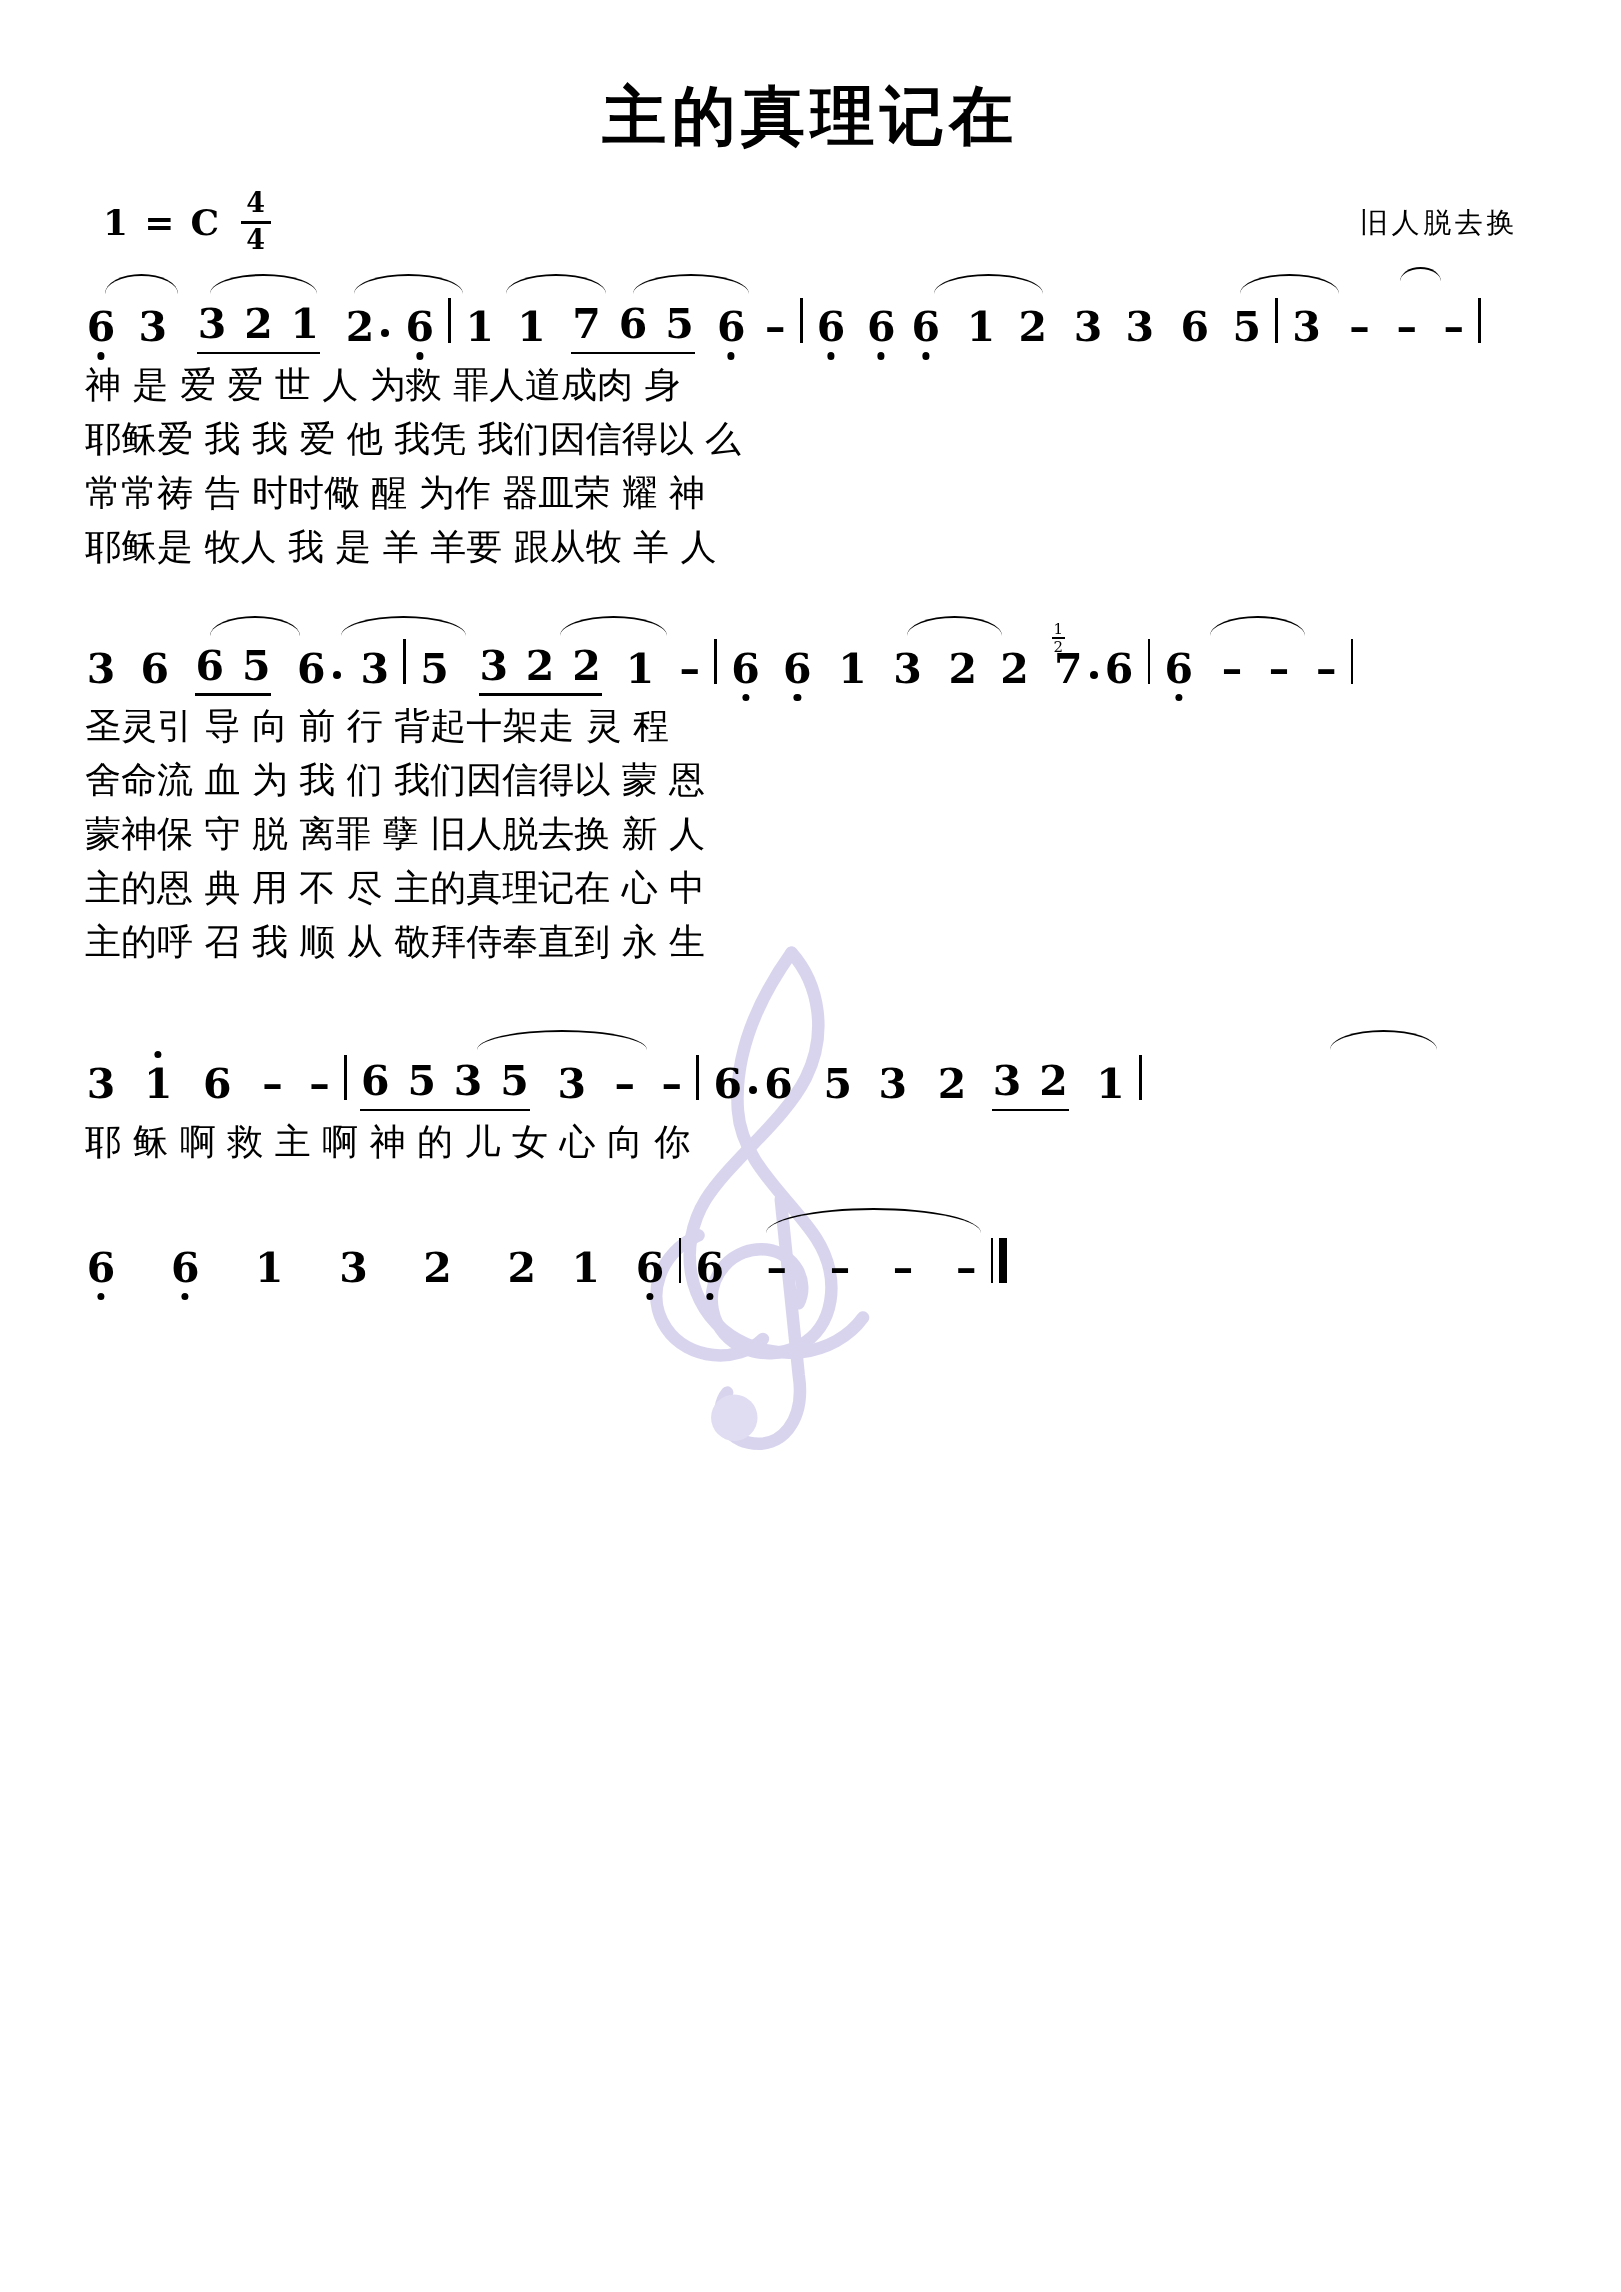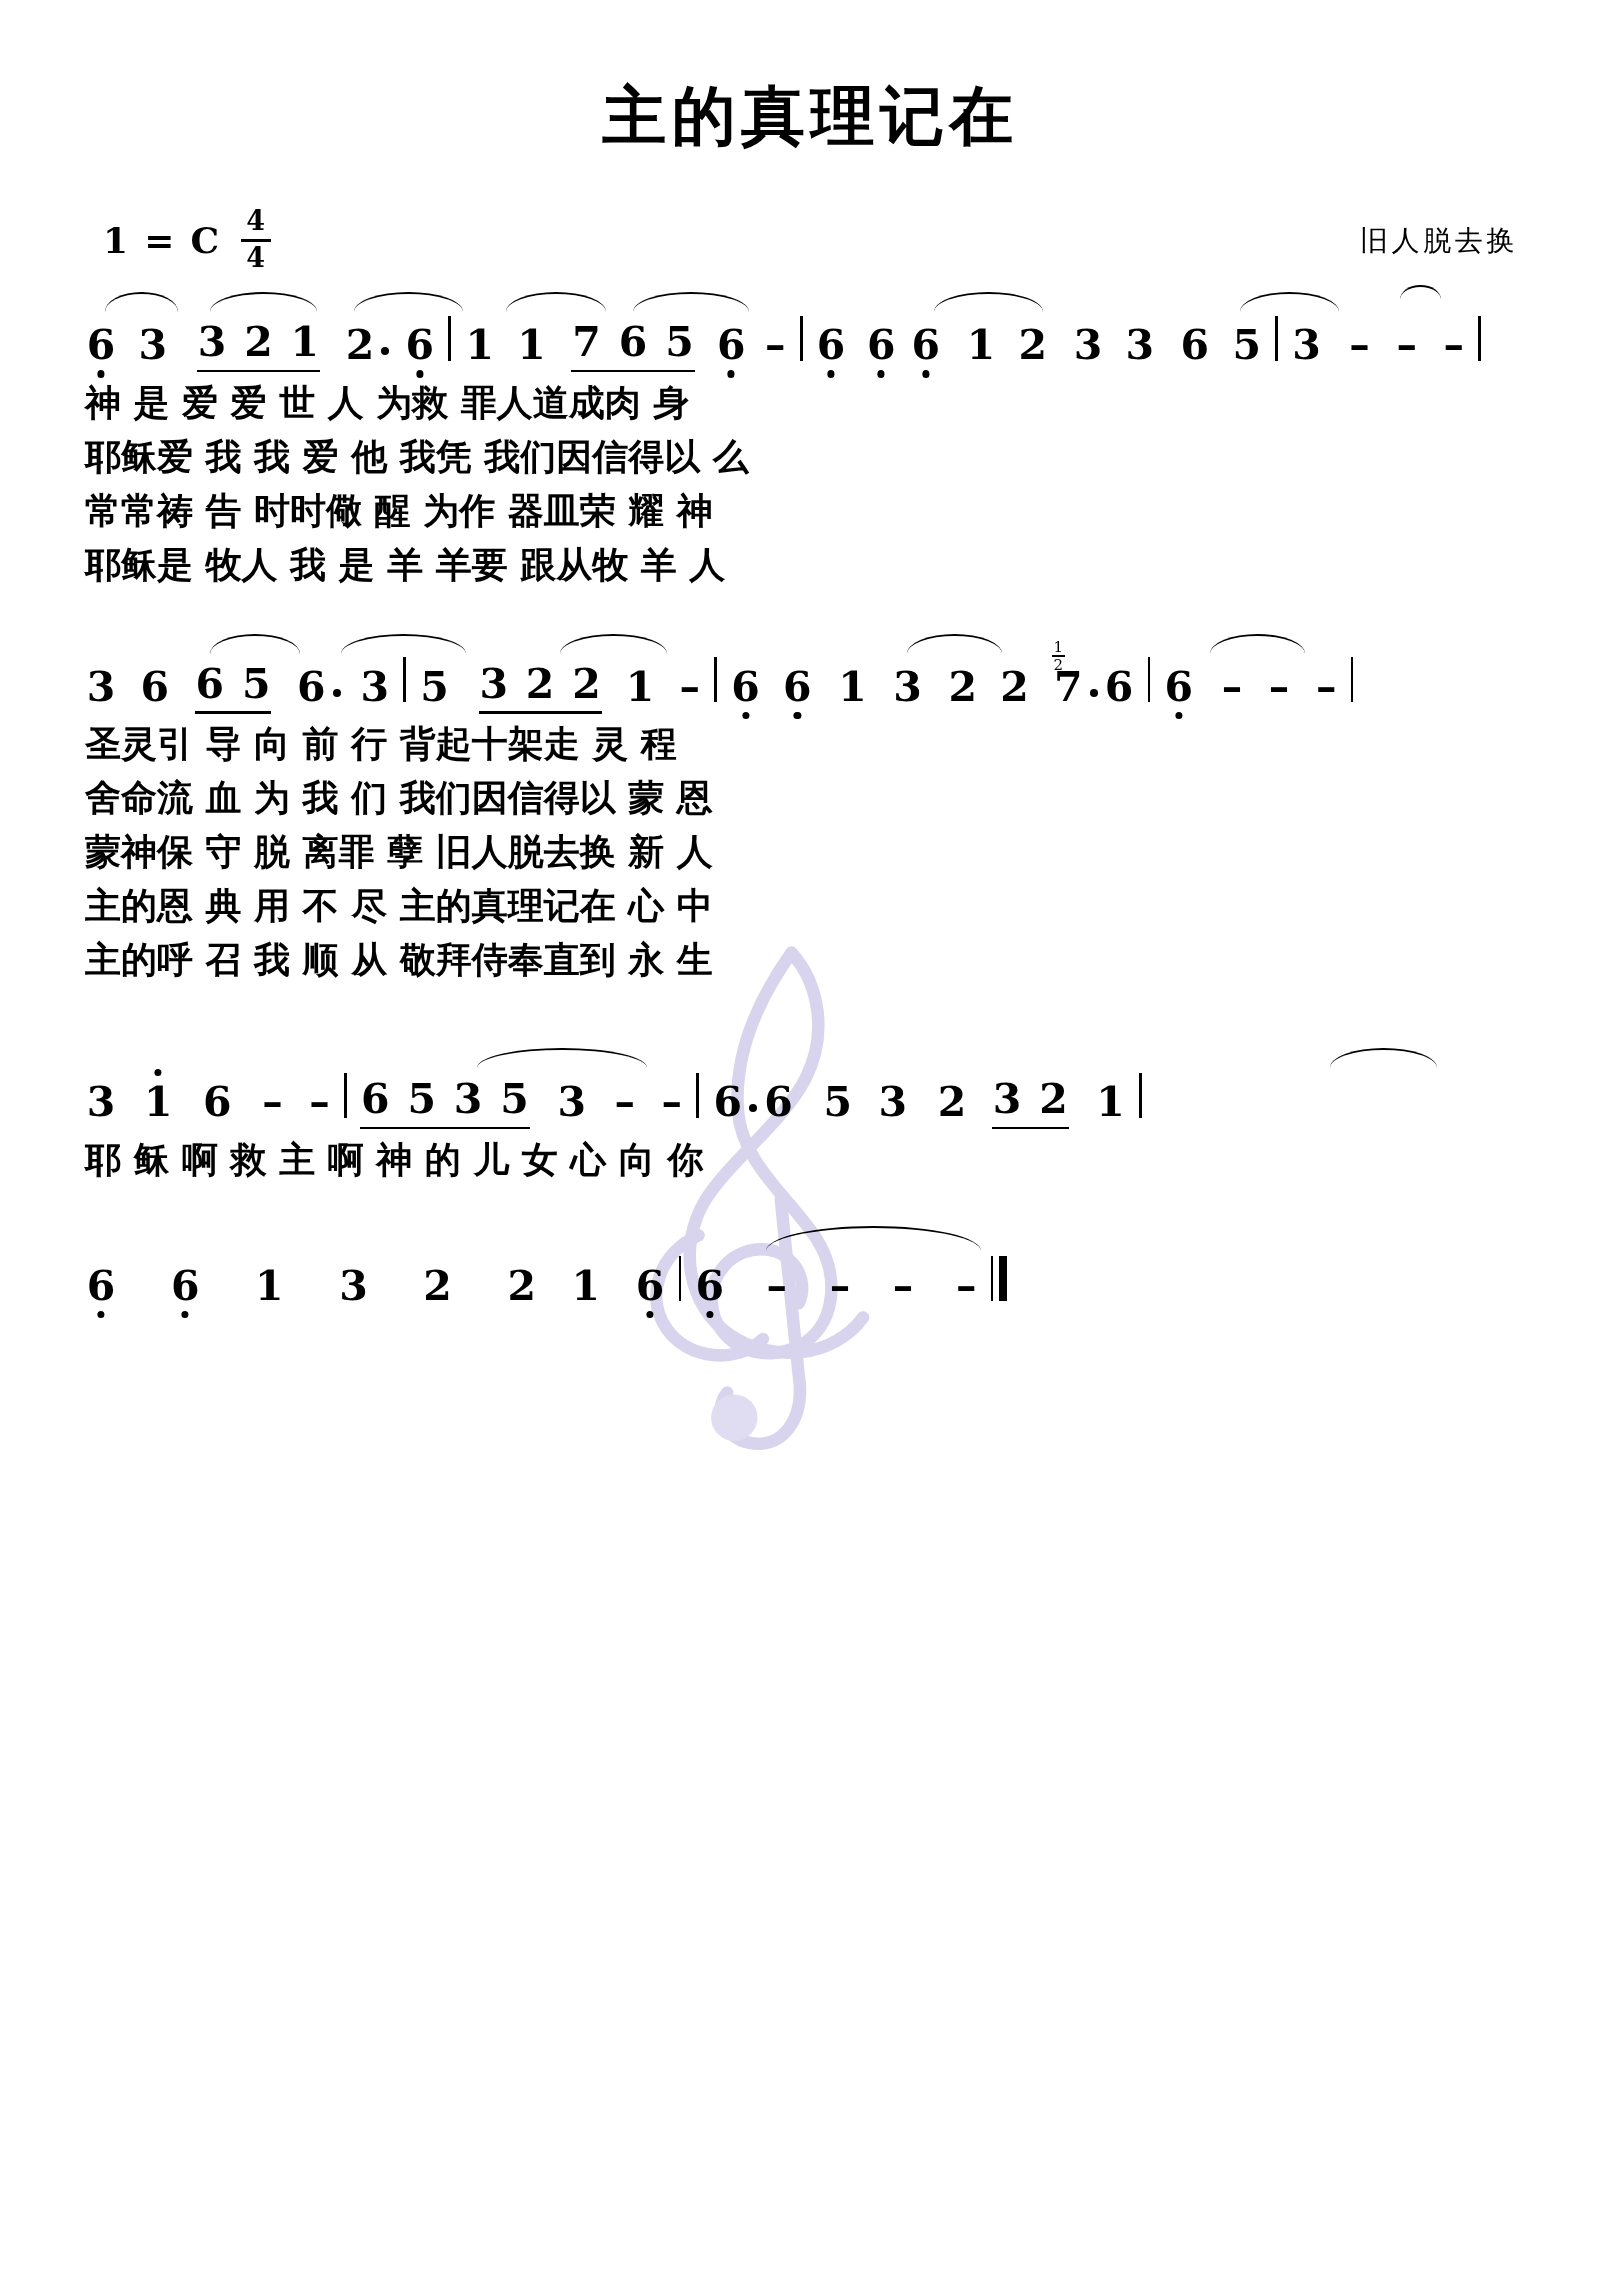--- a/index.html
+++ b/index.html
@@ -32,21 +32,21 @@
     letter-spacing: 5.4px;
     padding-top: 81px;
     line-height: 1.1;
   }
 
   
   .header-row {
     display: flex;
     align-items: flex-start;
     justify-content: space-between;
-    margin-top: 56px;
+    margin-top: 38px;
     padding: 0 18px 0 18px;
     gap: 12px;
   }
   .keysig {
     display: flex;
     align-items: center;
     font-family: "DejaVu Serif", serif;
     font-size: 36px;
     font-weight: bold;
   }
@@ -200,21 +200,20 @@
     line-height: 1;
     font-family: "DejaVu Serif", serif;
     text-align: center;
   }
   .frac .f1 { display:block; }
   .frac .fl { display:block; width: 12.5px; height: 1.8px; background:#000; margin: 0.9px auto; }
 
   
   .lyrics {
     margin-top: 12.5px;
-    font-weight: bold;
   }
   .lyric-line {
     display: flex;
     align-items: baseline;
     font-family: "DejaVu Sans", sans-serif;
     font-size: 36px;
     height: 54px;
     white-space: nowrap;
     letter-spacing: 0;
   }

